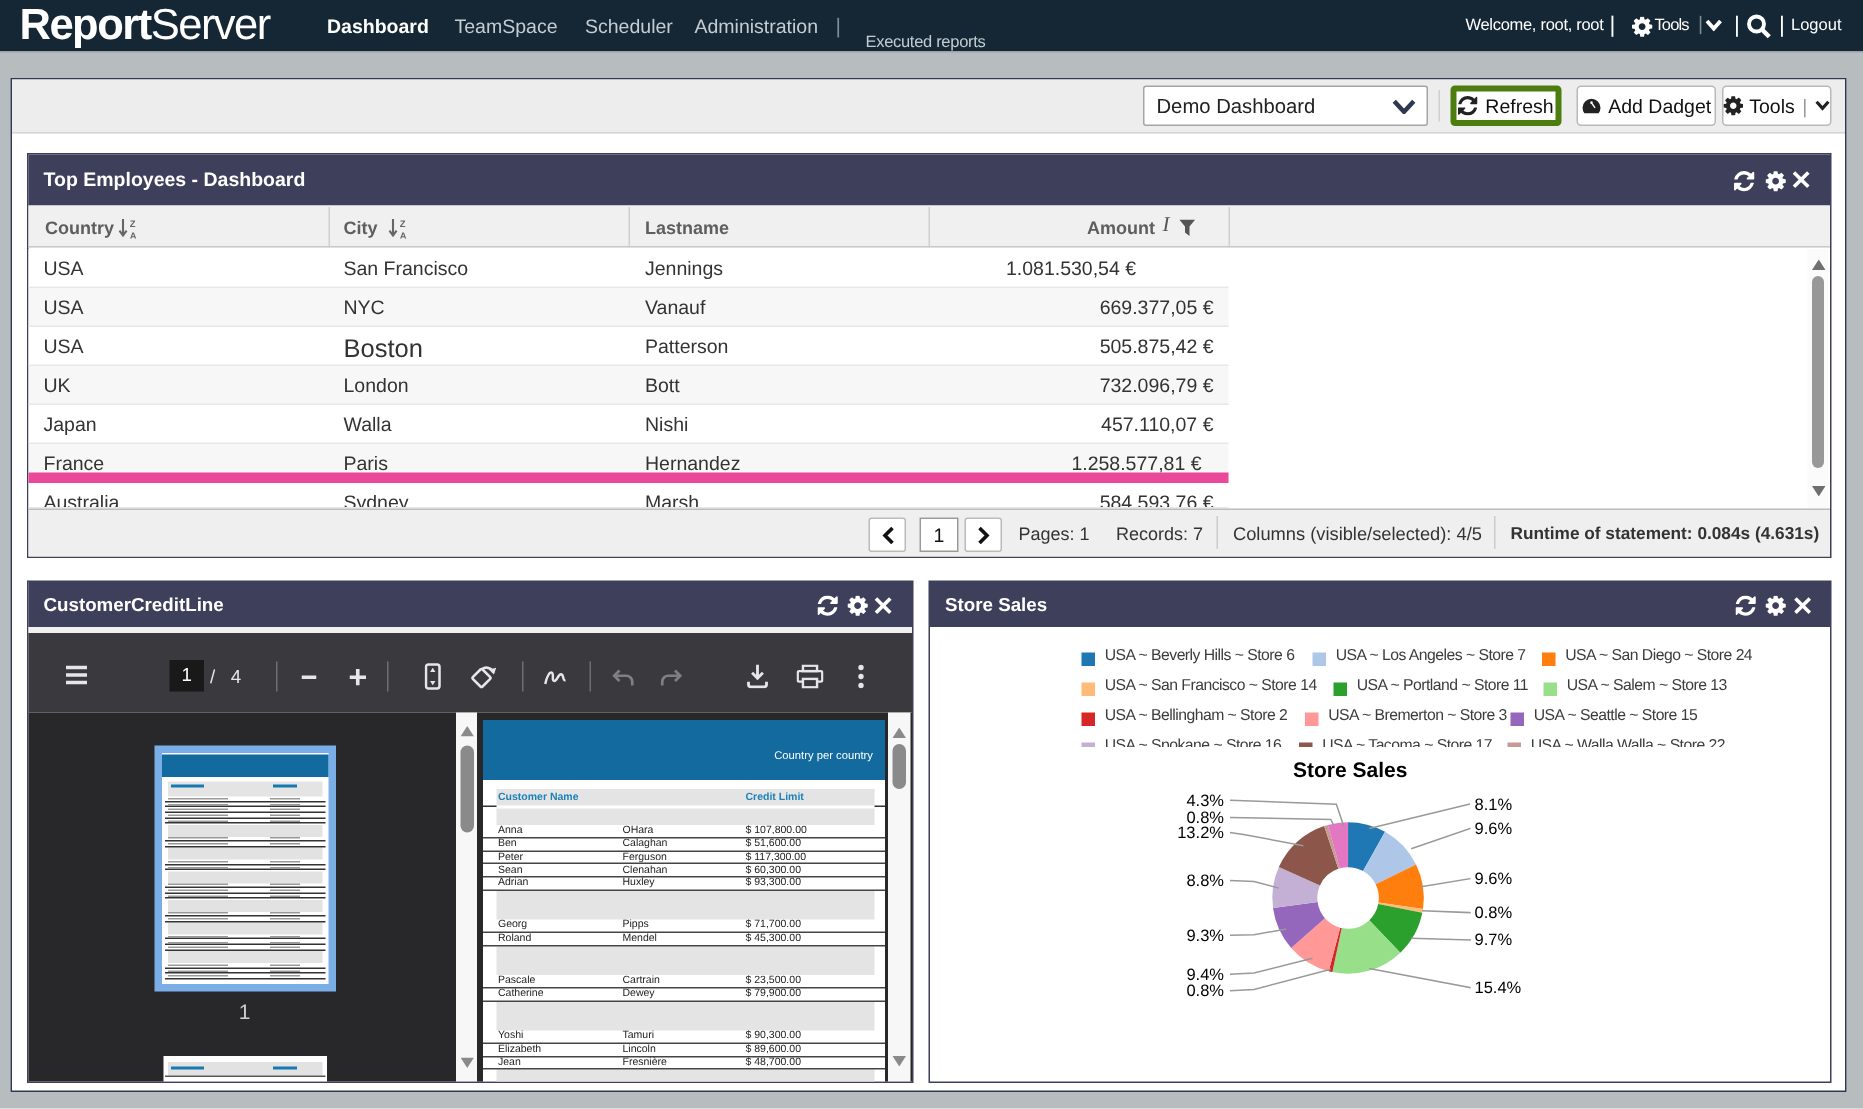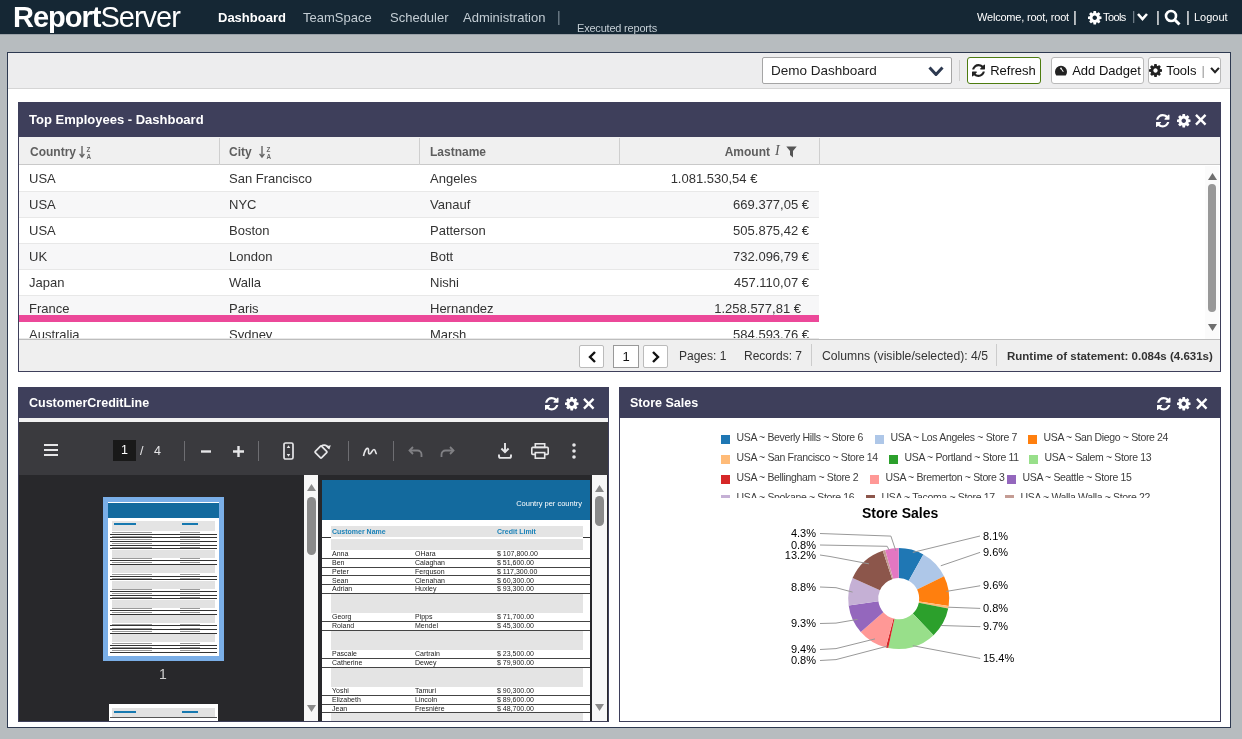--- a/index.html
+++ b/index.html
@@ -48,21 +48,21 @@
 <div class="abs" style="left:7px;top:52px;width:1224px;height:676px;background:#fff;border:1px solid #2d3950;"></div>
 
 <div class="abs" style="left:8px;top:53px;width:1222px;height:36px;background:#ededee;border-bottom:1px solid #d5d5d5;"></div>
 <div class="abs" style="left:762px;top:57px;width:190px;height:27px;background:#fff;border:1px solid #a5a5a5;border-radius:2px;font-size:13.5px;color:#222;line-height:25px;padding-left:8px;">Demo Dashboard</div>
 <div class="abs" style="left:928px;top:66px;">
     <svg width="16" height="10" viewBox="0 0 16 10">
       <path d="M1.5 1.5l6.5 7 6.5-7" stroke="#2d3950" stroke-width="3" fill="none"></path>
     </svg>
   </div>
 <div class="abs" style="left:959px;top:60px;width:1px;height:21px;background:#cfcfcf;"></div>
-<div class="abs btn" style="left:967px;top:57px;width:74px;height:27px;background:#fff;border:1px solid #4d7c0f;border-radius:3px;font-size:13px;color:#111;display:flex;align-items:center;justify-content:center;gap:5px;"><svg width="13" height="13" viewBox="0 0 1536 1536">
+<div class="abs btn" style="left:967px;top:57px;width:74px;height:27px;background:#fff;border:4px solid #4d7c0f;border-radius:3px;font-size:13px;color:#111;display:flex;align-items:center;justify-content:center;gap:5px;"><svg width="13" height="13" viewBox="0 0 1536 1536">
       <path fill="#222" d="M1511 928q0 5-1 7-64 268-268 434.5T764 1536q-146 0-282.5-55T238 1324l-129 129q-19 19-45 19t-45-19-19-45V960q0-26 19-45t45-19h448q26 0 45 19t19 45-19 45l-137 137q71 66 161 102t187 36q134 0 250-65t186-179q11-17 53-117 8-23 30-23h192q13 0 22.5 9.5t9.5 22.5zm25-800v448q0 26-19 45t-45 19h-448q-26 0-45-19t-19-45 19-45l138-138Q971 256 768 256q-134 0-250 65T332 500q-11 17-53 117-8 23-30 23H50q-13 0-22.5-9.5T18 608v-7q65-268 270-434.5T764 0q146 0 284 55.5T1292 212l130-129q19-19 45-19t45 19 19 45z"></path>
     </svg>Refresh</div>
 <div class="abs btn" style="left:1051px;top:57px;width:93px;height:27px;background:#fff;border:1px solid #b9b9b9;border-radius:3px;font-size:13px;color:#111;display:flex;align-items:center;justify-content:center;gap:4px;"><svg width="14" height="12" viewBox="0 0 16 14">
       <path fill="#222" d="M8 1a7 7 0 0 0-7 7 7 7 0 0 0 1.5 4.3h11A7 7 0 0 0 15 8a7 7 0 0 0-7-7zm0 2a1 1 0 0 1 1 1 1 1 0 0 1-.1.4l2.3 3.3-.9.6L8 5a1 1 0 0 1-1-1 1 1 0 0 1 1-1z"></path>
     </svg>Add Dadget</div>
 <div class="abs btn" style="left:1148px;top:57px;width:73px;height:27px;background:#fff;border:1px solid #b9b9b9;border-radius:3px;font-size:13px;color:#111;display:flex;align-items:center;justify-content:center;gap:4px;"><svg width="13" height="13" viewBox="0 0 1536 1536">
       <path fill="#222" d="M1024 768q0-106-75-181t-181-75-181 75-75 181 75 181 181 75 181-75 75-181zm512-109v222q0 12-8 23t-20 13l-185 28q-19 54-39 91 35 50 107 138 10 12 10 25t-9 23q-27 37-99 108t-94 71q-12 0-26-9l-138-108q-44 23-91 38-16 136-29 186-7 28-36 28H657q-14 0-24.5-8.5T621 1506l-28-184q-49-16-90-37l-141 107q-10 9-25 9-14 0-25-11-126-114-165-168-7-10-7-23 0-12 8-23 15-21 51-66.5t54-70.5q-27-50-41-99l-183-27q-13-2-21-12.5T0 887V665q0-12 8-23t19-13l186-28q14-46 39-92-40-57-107-138-10-12-10-24 0-10 9-23 26-36 98.5-107.5T337 145q13 0 26 10l138 107q44-23 91-38 16-136 29-186 7-28 36-28h222q14 0 24.5 8.5T915 30l28 184q49 16 90 37l142-107q9-9 24-9 13 0 25 10 129 119 165 170 7 8 7 22 0 12-8 23-15 21-51 66.5t-54 70.5q26 50 41 98l183 28q13 2 21 12.5t8 23.5z"></path>
     </svg>Tools<span style="color:#999;font-weight:normal;margin:0 1px;">|</span><svg width="10" height="7" viewBox="0 0 11 8">
       <path d="M1 1l4.5 5L10 1" stroke="#222" stroke-width="2.4" fill="none"></path>
     </svg></div>
@@ -105,32 +105,32 @@
     <path d="M0.3 0.5h10.4L7 5v6.4L4 9V5z" fill="#555"></path>
   </svg>
 <div class="abs" style="left:219px;top:138px;width:1px;height:27px;background:#cfcfcf;"></div>
 <div class="abs" style="left:419px;top:138px;width:1px;height:27px;background:#cfcfcf;"></div>
 <div class="abs" style="left:619px;top:138px;width:1px;height:27px;background:#cfcfcf;"></div>
 <div class="abs" style="left:819px;top:138px;width:1px;height:27px;background:#cfcfcf;"></div>
 
 <div class="abs" style="left:19px;top:166px;width:800px;height:26px;background:#ffffff;border-bottom:1px solid #e8e8e8;overflow:hidden;">
     <span class="abs" style="left:10px;top:5px;font-size:13px;color:#333;">USA</span>
     <span class="abs" style="left:210px;top:5px;font-size:13px;color:#333;">San Francisco</span>
-    <span class="abs" style="left:411px;top:5px;font-size:13px;color:#333;">Angeles</span>
+    <span class="abs" style="left:411px;top:5px;font-size:13px;color:#333;">Jennings</span>
     <span class="abs" style="left:600px;top:5px;width:190px;text-align:center;font-size:13px;color:#333;">1.081.530,54 €</span>
   </div>
 <div class="abs" style="left:19px;top:192px;width:800px;height:26px;background:#f7f7f8;border-bottom:1px solid #e8e8e8;overflow:hidden;">
     <span class="abs" style="left:10px;top:5px;font-size:13px;color:#333;">USA</span>
     <span class="abs" style="left:210px;top:5px;font-size:13px;color:#333;">NYC</span>
     <span class="abs" style="left:411px;top:5px;font-size:13px;color:#333;">Vanauf</span>
     <span class="abs" style="left:600px;top:5px;width:190px;text-align:right;font-size:13px;color:#333;">669.377,05 €</span>
   </div>
 <div class="abs" style="left:19px;top:218px;width:800px;height:26px;background:#ffffff;border-bottom:1px solid #e8e8e8;overflow:hidden;">
     <span class="abs" style="left:10px;top:5px;font-size:13px;color:#333;">USA</span>
-    <span class="abs" style="left:210px;top:5px;font-size:13px;color:#333;">Boston</span>
+    <span class="abs" style="left:210px;top:5px;font-size:17px;color:#333;">Boston</span>
     <span class="abs" style="left:411px;top:5px;font-size:13px;color:#333;">Patterson</span>
     <span class="abs" style="left:600px;top:5px;width:190px;text-align:right;font-size:13px;color:#333;">505.875,42 €</span>
   </div>
 <div class="abs" style="left:19px;top:244px;width:800px;height:26px;background:#f7f7f8;border-bottom:1px solid #e8e8e8;overflow:hidden;">
     <span class="abs" style="left:10px;top:5px;font-size:13px;color:#333;">UK</span>
     <span class="abs" style="left:210px;top:5px;font-size:13px;color:#333;">London</span>
     <span class="abs" style="left:411px;top:5px;font-size:13px;color:#333;">Bott</span>
     <span class="abs" style="left:600px;top:5px;width:190px;text-align:right;font-size:13px;color:#333;">732.096,79 €</span>
   </div>
 <div class="abs" style="left:19px;top:270px;width:800px;height:26px;background:#ffffff;border-bottom:1px solid #e8e8e8;overflow:hidden;">

